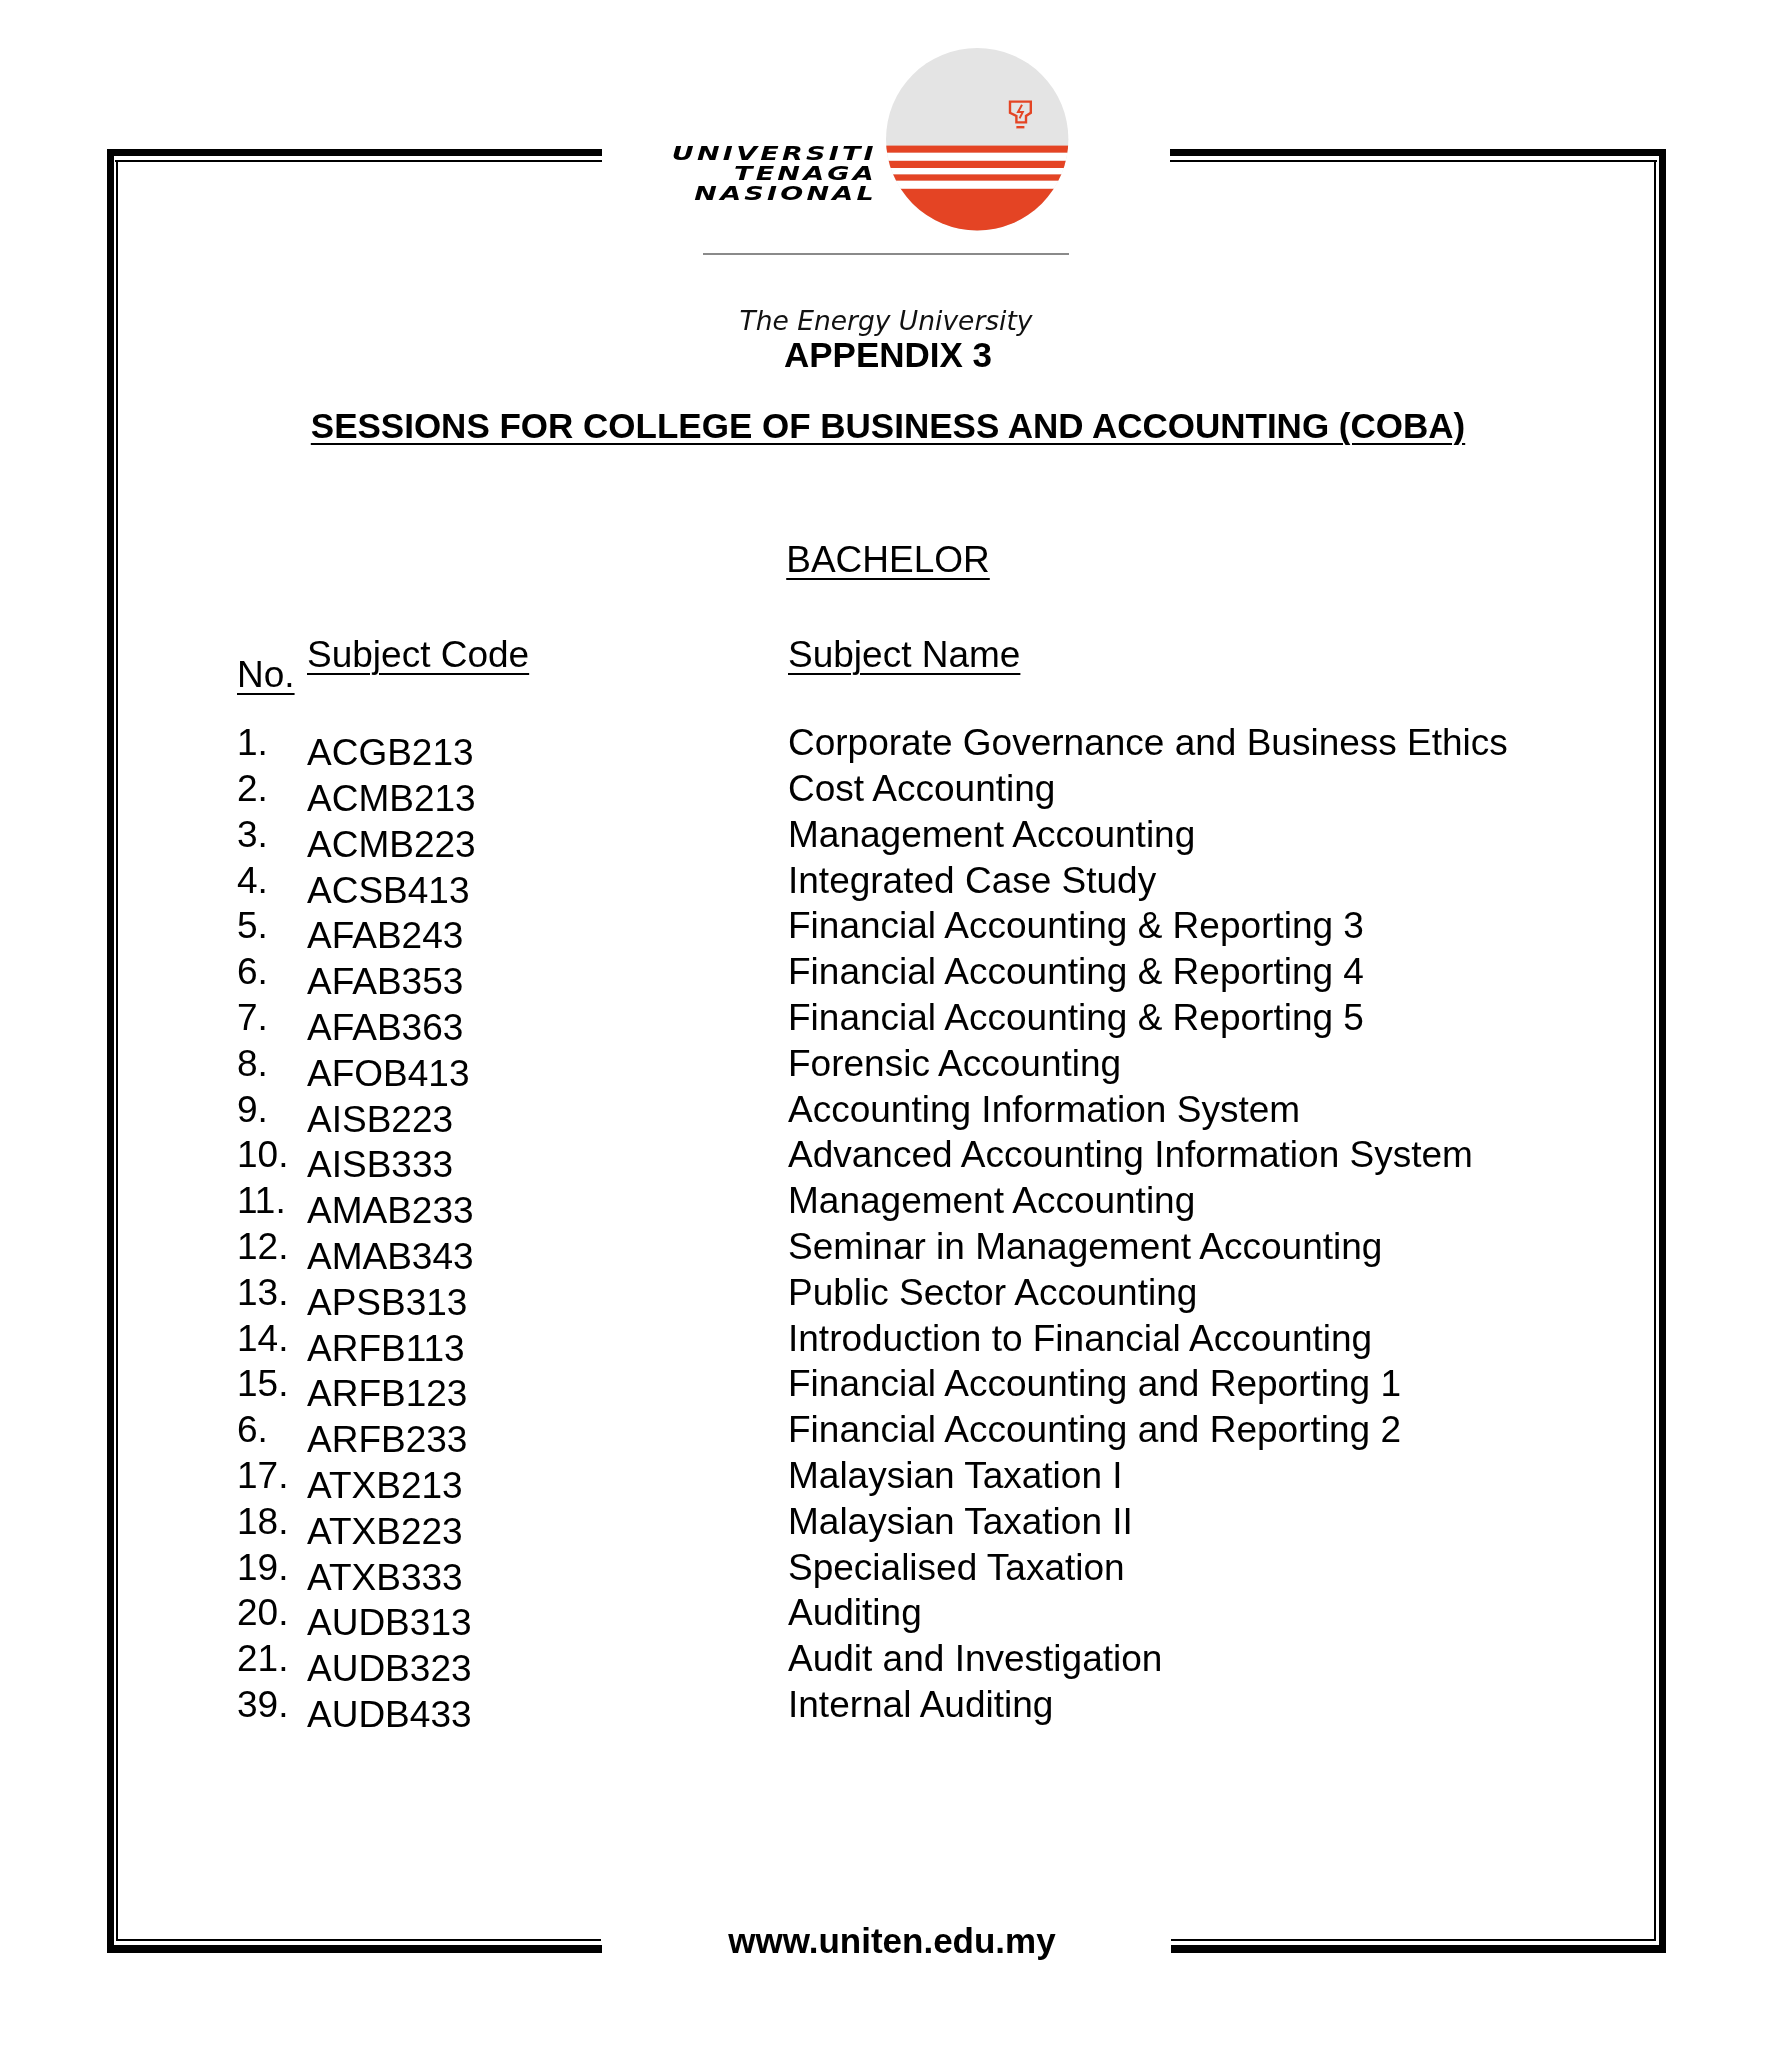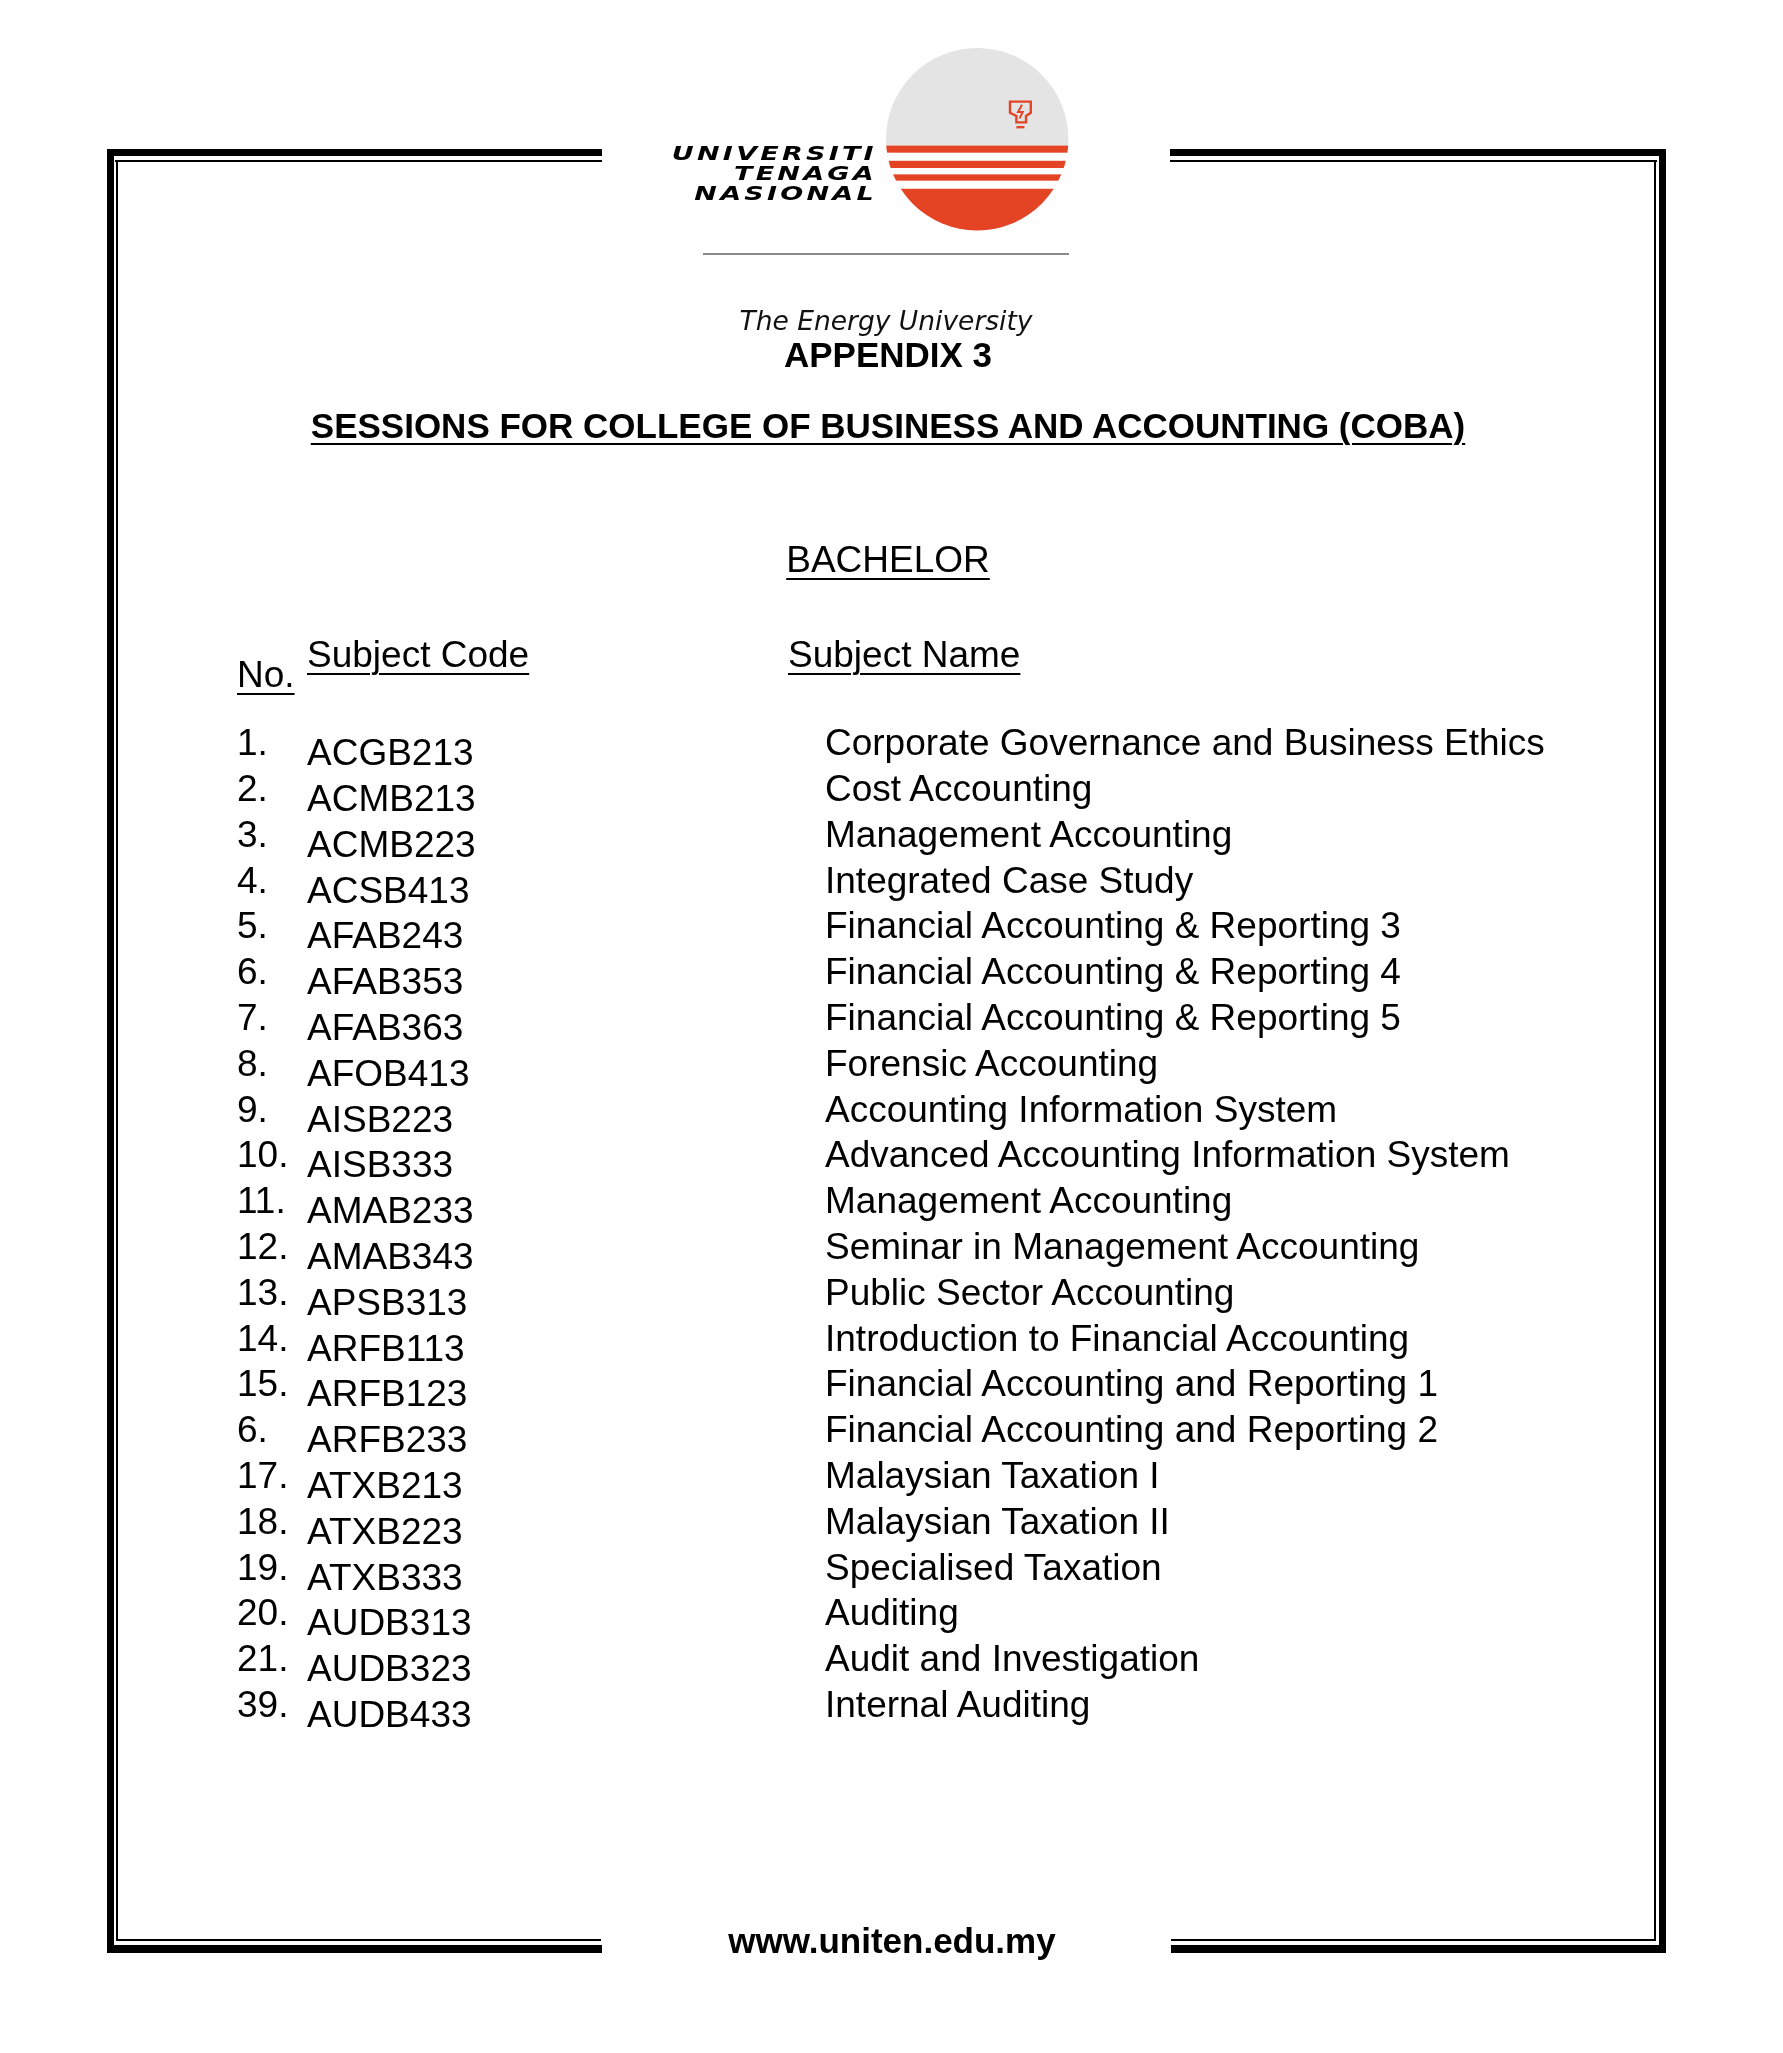--- a/index.html
+++ b/index.html
@@ -17,21 +17,21 @@
              font-family:"DejaVu Sans", sans-serif; font-style:italic; font-size:26.5px; color:#111;margin-top:44px; }
   .center-text { position:absolute; left:0; width:1776px; text-align:center; }
   .title { font-weight:bold; font-size:35px; line-height:45px; }
   .title span { text-decoration:underline; text-decoration-thickness:2.4px; text-underline-offset:4.8px; }
   .section { font-size:37px; text-decoration:underline; text-decoration-thickness:1.6px; text-underline-offset:5.6px; }
   .hdr { position:absolute; top:634px; font-size:37px; text-decoration:underline;
          text-decoration-thickness:1.6px; text-underline-offset:5.6px; }
   .row { position:absolute; left:0; height:46px; font-size:37px; line-height:46px; }
   .row .no { position:absolute; left:237px; white-space:nowrap; }
   .row .code { position:absolute; left:307px; white-space:nowrap;margin-top:10px; }
-  .row .name { position:absolute; left:825px; white-space:nowrap; }
+  .row .name { position:absolute; left:788px; white-space:nowrap; }
   .footer { position:absolute; left:0; width:1784px; top:1921px; text-align:center;
             font-weight:bold; font-size:35px; }
 </style>
 </head>
 <body>
 
 <div>
 
   <div class="frame-thick" style="left:107px; top:149px; width:495px; height:7.2px;"></div>
   <div class="frame-thin" style="left:115px; top:160px; width:487px; height:1.6px;"></div>

